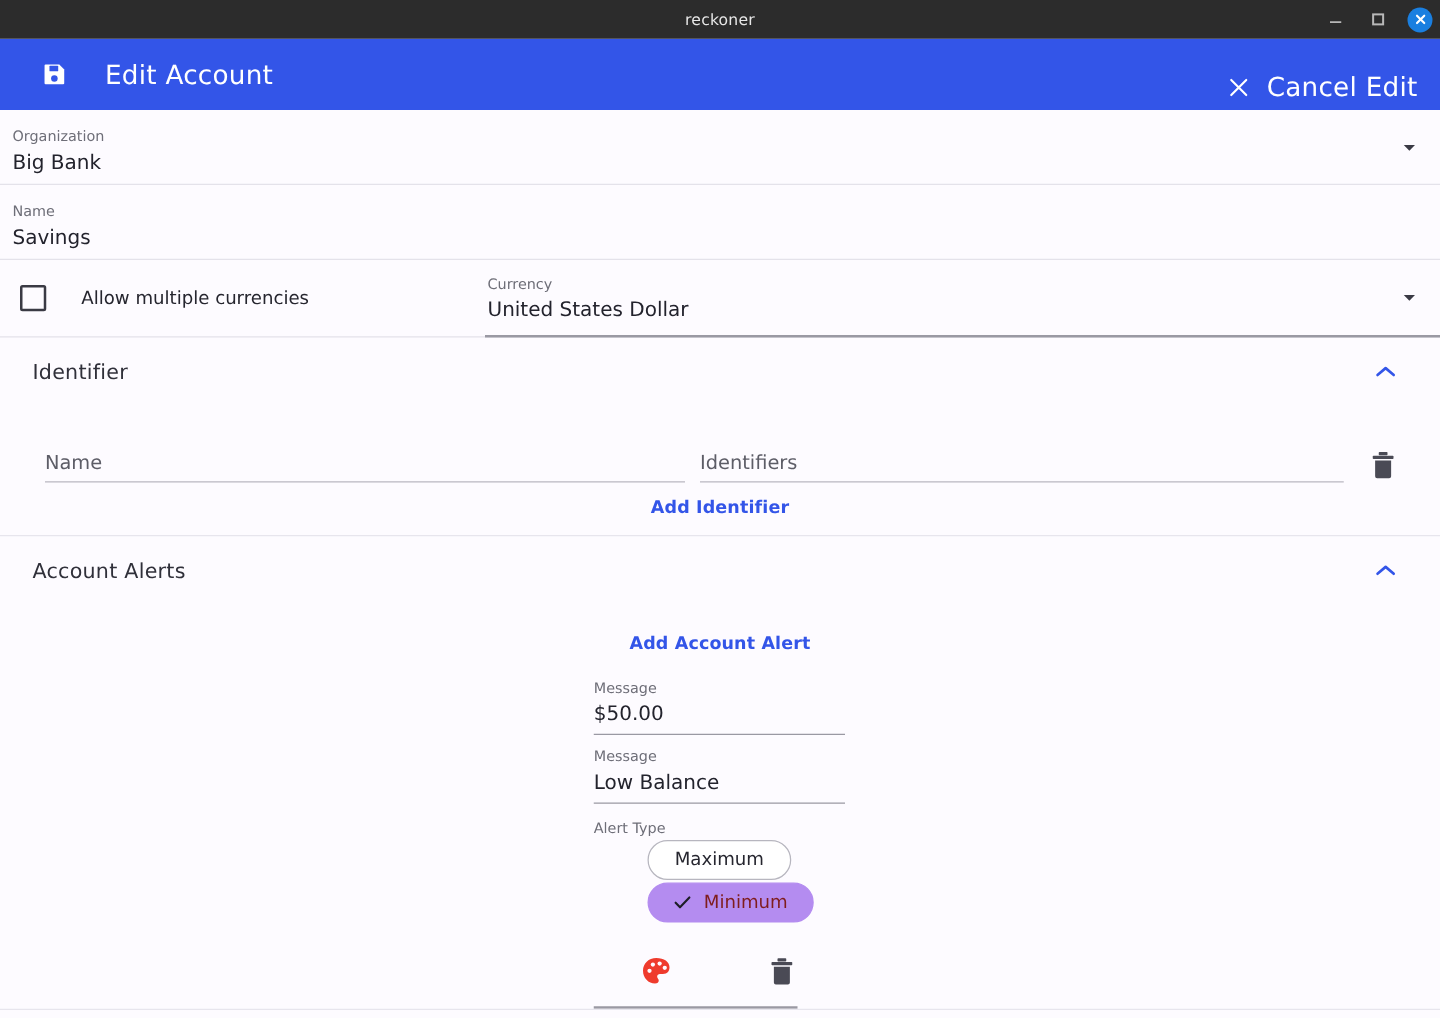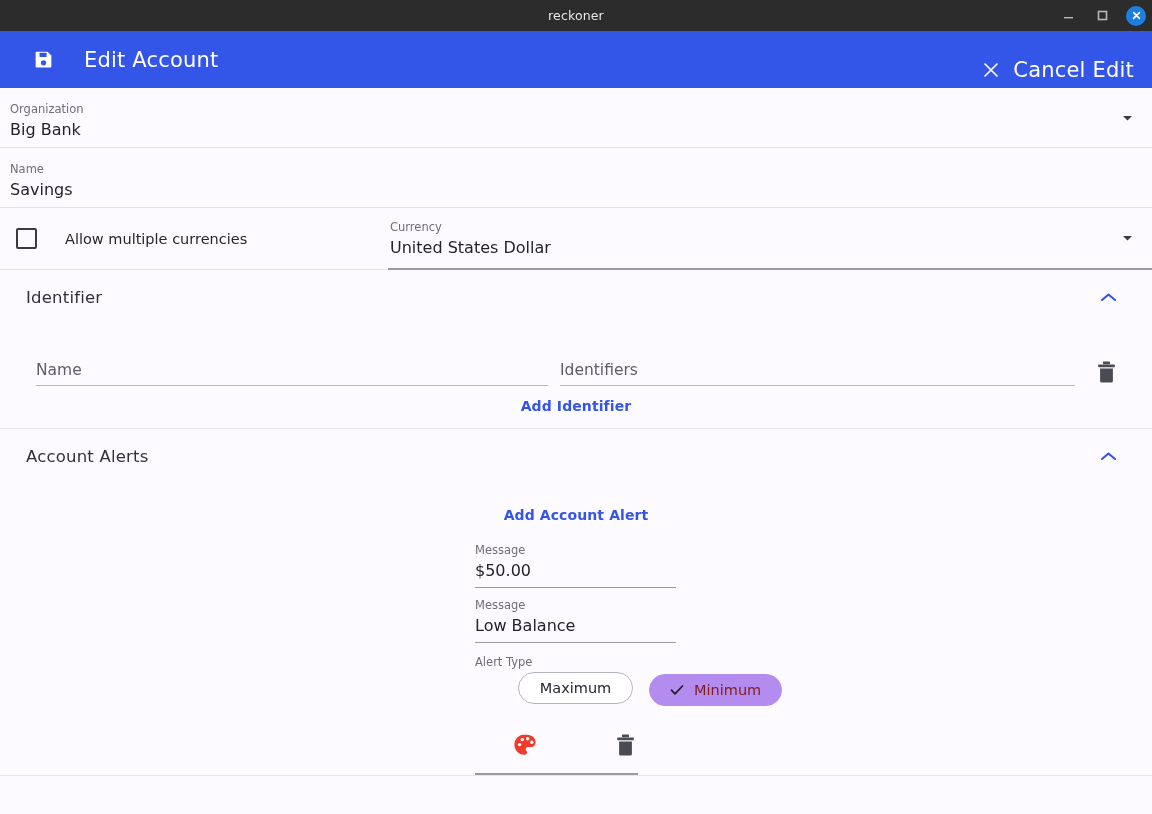--- a/index.html
+++ b/index.html
@@ -243,23 +243,23 @@
   .alert-field .field-value { font-size: 16px; }
 
   .alert-type-label {
     font-size: 11.5px;
     color: #6e6e78;
     padding-top: 12px;
     padding-bottom: 3px;
   }
   .chips {
     display: flex;
-    flex-direction: row;
+    flex-direction: column;
     align-items: flex-start;
-    gap: 16px;
+    gap: 0px;
     padding-left: 43px;
   }
   .chip {
     display: flex;
     align-items: center;
     justify-content: center;
     gap: 10px;
     height: 32px;
     padding: 0 20px;
     border-radius: 16px;

